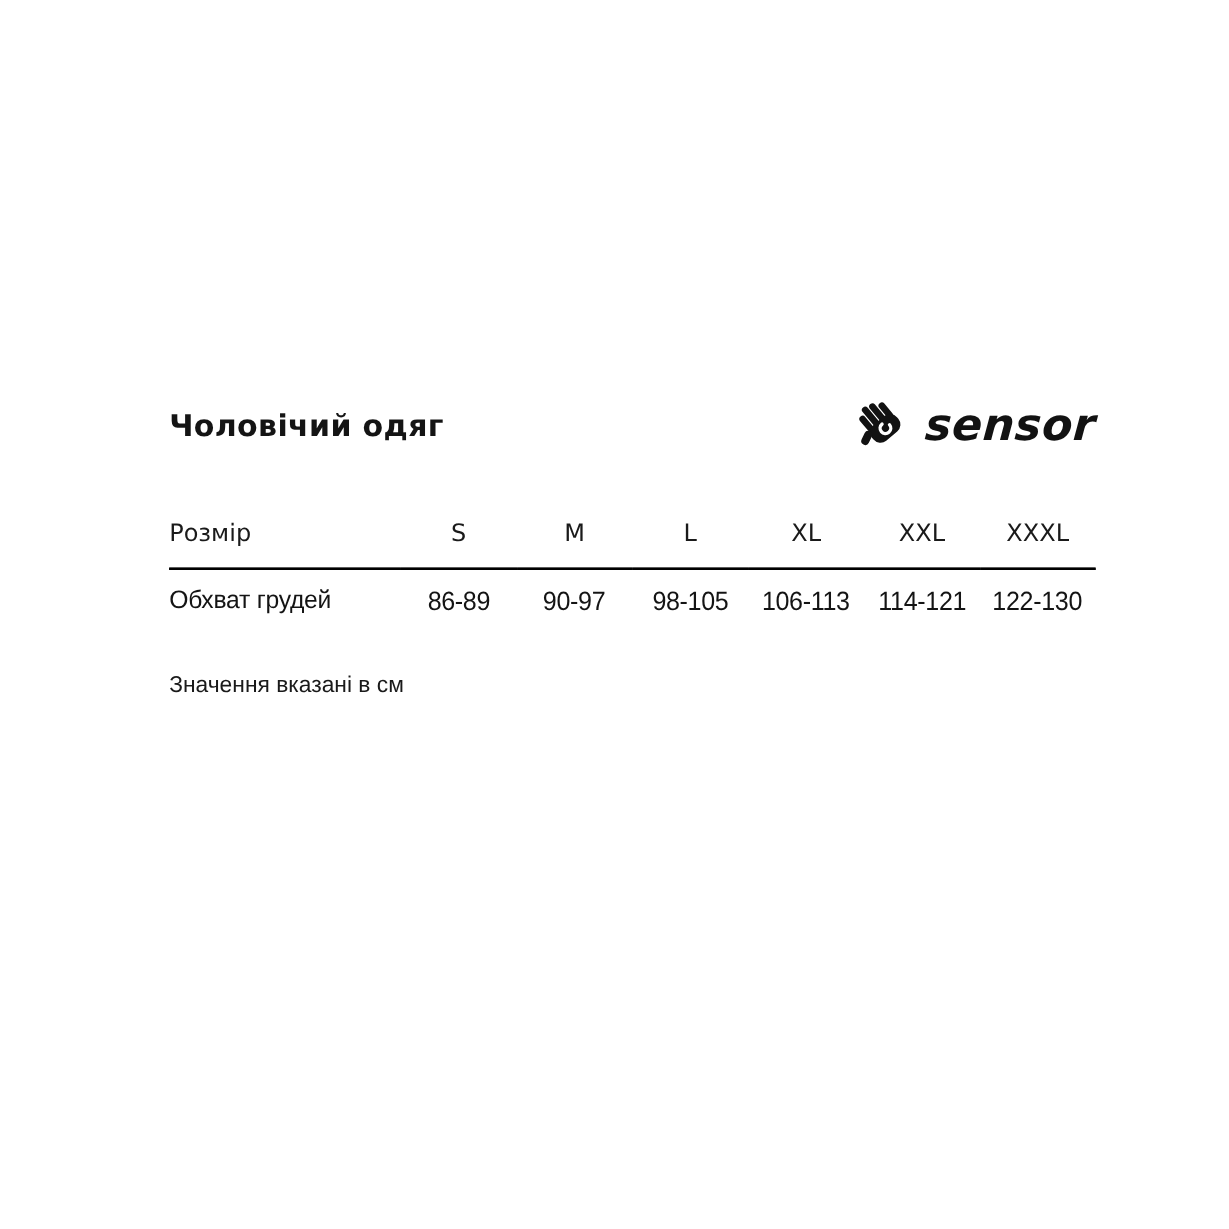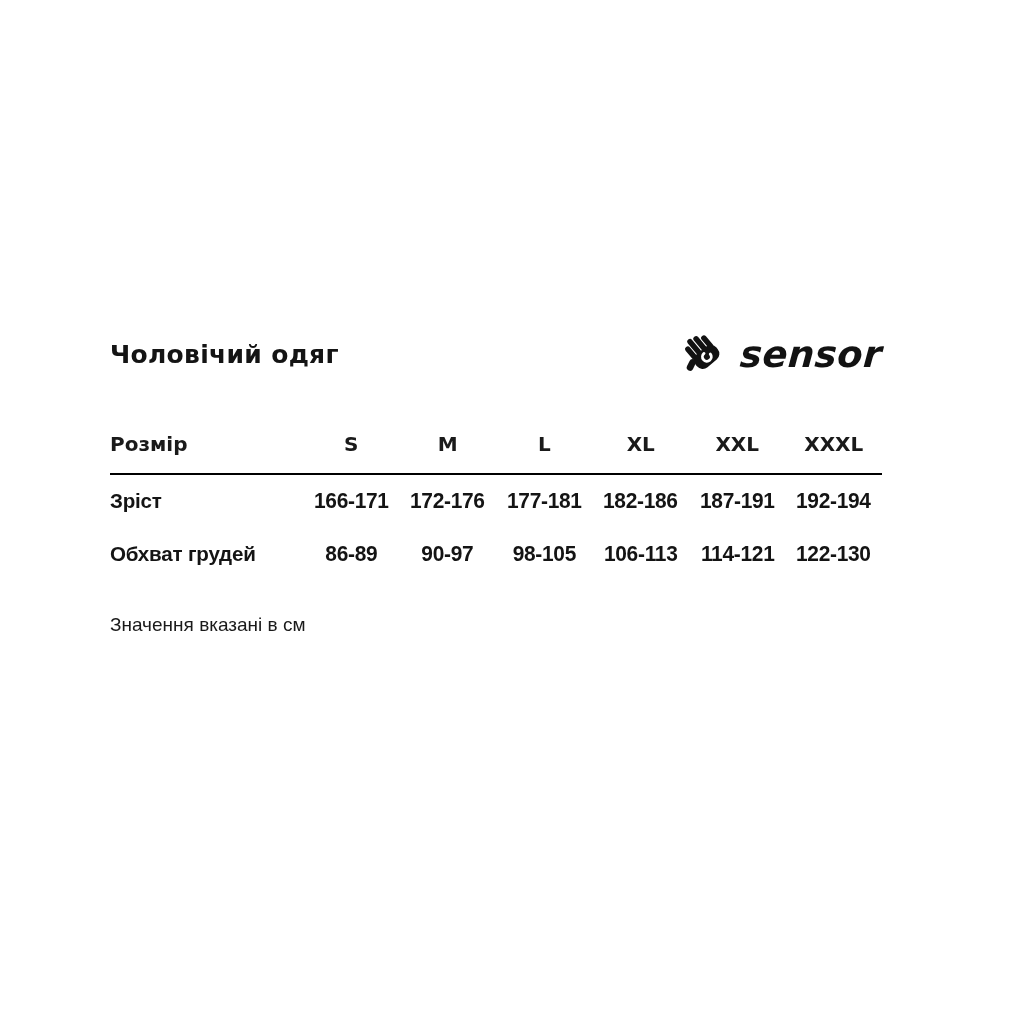--- a/index.html
+++ b/index.html
@@ -8,21 +8,21 @@
     position: relative;
     width: 1024px;
     height: 1024px;
     background: #ffffff;
     font-family: "DejaVu Sans", sans-serif;
     color: #171717;
     overflow: hidden;
   }
   .content {
     position: absolute;
-    left: 110px;
+    left: 141px;
     top: 330px;
     width: 772px;
   }
   .header-row {
     display: flex;
     justify-content: space-between;
     align-items: center;
     height: 48px;
   }
   .page-title {
@@ -48,21 +48,21 @@
     transform: skewX(-4deg);
     text-transform: lowercase;
   }
   table.size-chart {
     margin-top: 54px;
     width: 100%;
     border-collapse: collapse;
     table-layout: fixed;
   }
   table.size-chart th, table.size-chart td {
-    font-weight: 700;
+    font-weight: 400;
     text-align: center;
     vertical-align: middle;
   }
   table.size-chart th:first-child,
   table.size-chart td:first-child {
     text-align: left;
     width: 25%;
   }
   thead tr {
     border-bottom: 2px solid #000000;
@@ -137,29 +137,20 @@
           <th>S</th>
           <th>M</th>
           <th>L</th>
           <th>XL</th>
           <th>XXL</th>
           <th>XXXL</th>
         </tr>
       </thead>
       <tbody>
         <tr>
-          <td><span class="cond-label">Зріст</span></td>
-          <td><span class="cond">166-171</span></td>
-          <td><span class="cond">172-176</span></td>
-          <td><span class="cond">177-181</span></td>
-          <td><span class="cond">182-186</span></td>
-          <td><span class="cond">187-191</span></td>
-          <td><span class="cond">192-194</span></td>
-        </tr>
-        <tr>
           <td><span class="cond-label">Обхват грудей</span></td>
           <td><span class="cond">86-89</span></td>
           <td><span class="cond">90-97</span></td>
           <td><span class="cond">98-105</span></td>
           <td><span class="cond">106-113</span></td>
           <td><span class="cond">114-121</span></td>
           <td><span class="cond">122-130</span></td>
         </tr>
       </tbody>
     </table>

